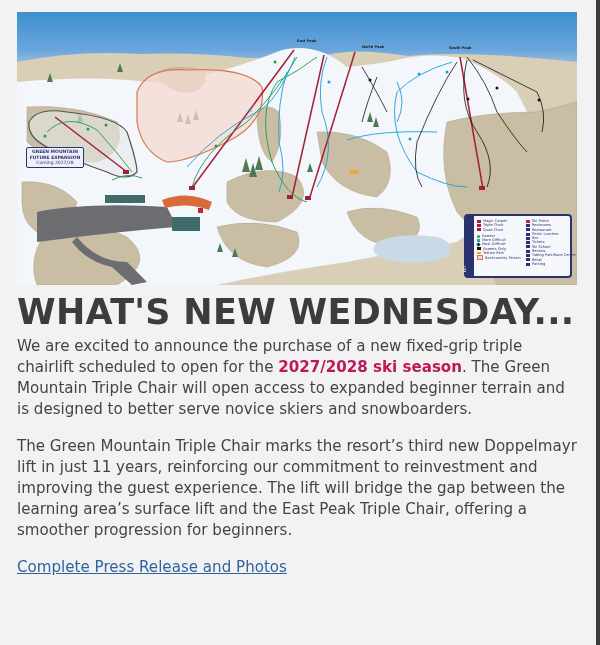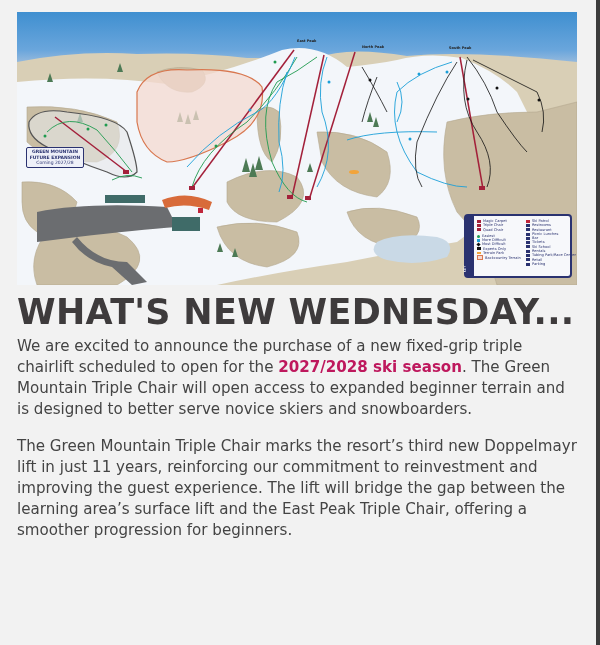--- a/index.html
+++ b/index.html
@@ -277,13 +277,14 @@
     </div>
   </div>
 
   <h1>WHAT'S NEW WEDNESDAY...</h1>
 
   <p class="first"><span>We are excited to announce the purchase of a new fixed-grip triple chairlift scheduled to open for the </span><b>2027/2028 ski season</b><span>. The Green Mountain Triple Chair will open access to expanded beginner terrain and is designed to better serve novice skiers and snowboarders.</span></p>
 
   <p>The Green Mountain Triple Chair marks the resort’s third new Doppelmayr lift in just 11 years, reinforcing our commitment to reinvestment and improving the guest experience. The lift will bridge the gap between the learning area’s surface lift and the East Peak Triple Chair, offering a smoother progression for beginners.</p>
 
 
+  <a href="#">Complete Press Release and Photos</a>
 </div>
 
 </body></html>

